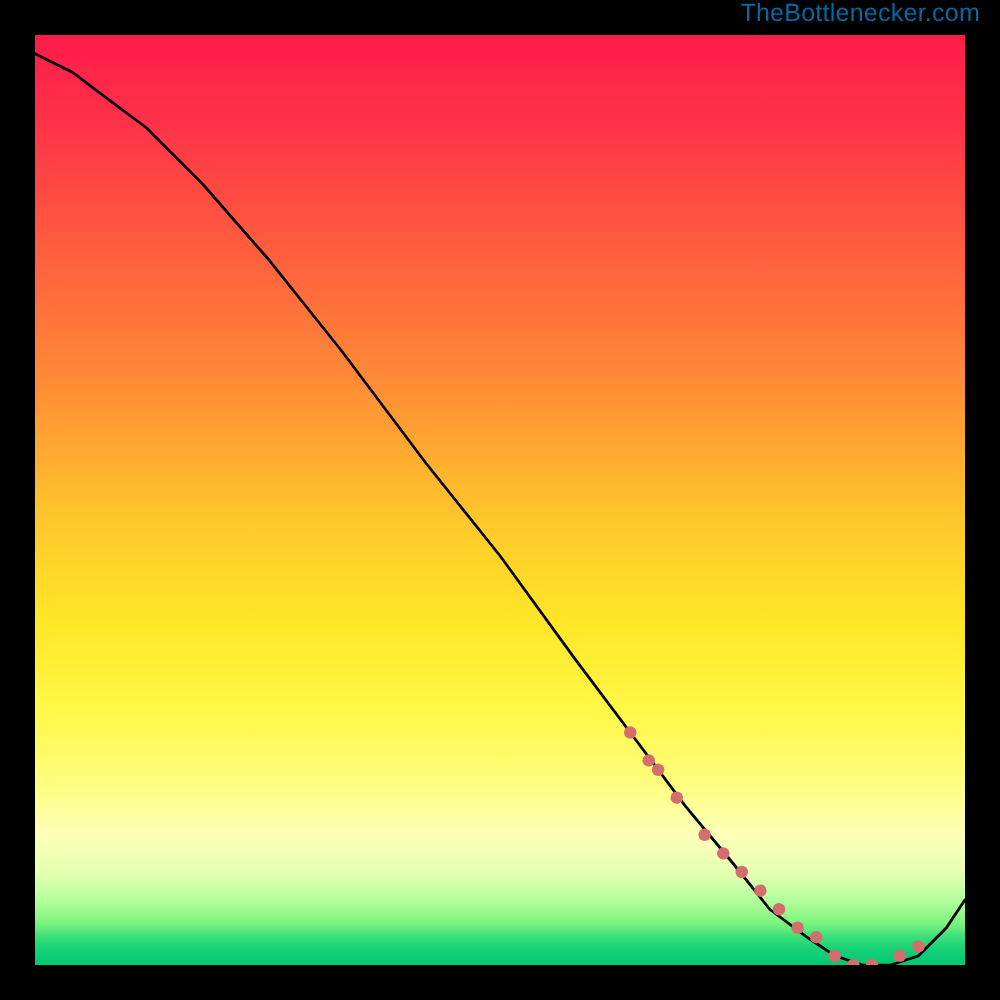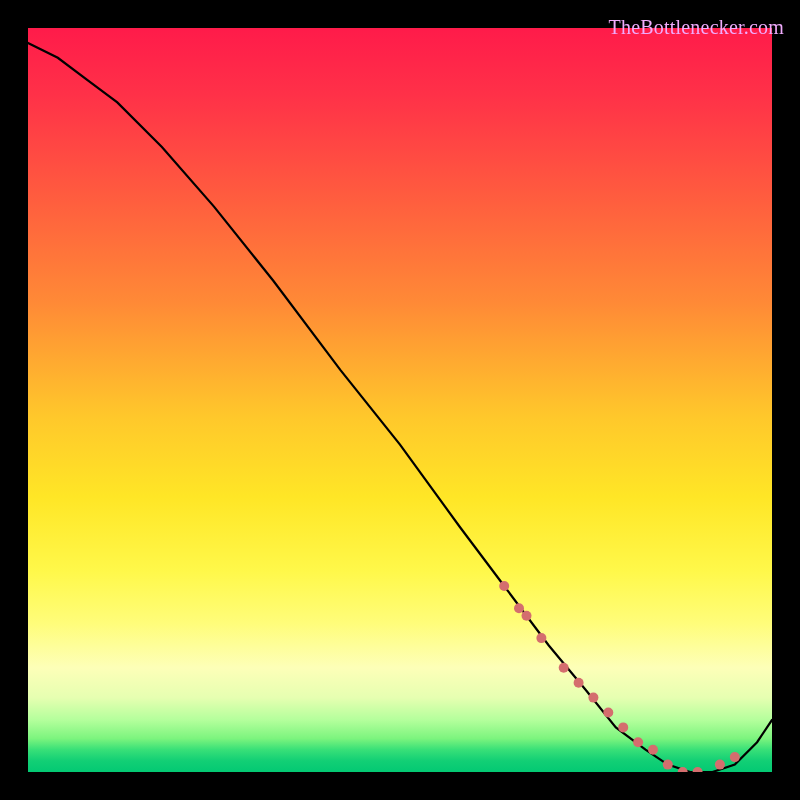--- a/index.html
+++ b/index.html
@@ -45,26 +45,25 @@
       #12cf75 98.5%,
       #03c973 100%
     );
   }
   .overlay-svg {
     position: absolute;
     left: 0; top: 0; width: 100%; height: 100%;
   }
   .attribution {
     position: absolute;
-    top: 16px;
+    top: 0;
     right: 16px;
-    color: #f0abfc;
+    color: #0369a1;
     font-size: 20px;
     letter-spacing: 0.2px;
-    font-family: Liberation Serif, serif;
   }
 </style>
 </head>
 <body>
 
 <div class="stage">
 
   <div class="plot-wrap">
     <div class="plot-bg"></div>
 

